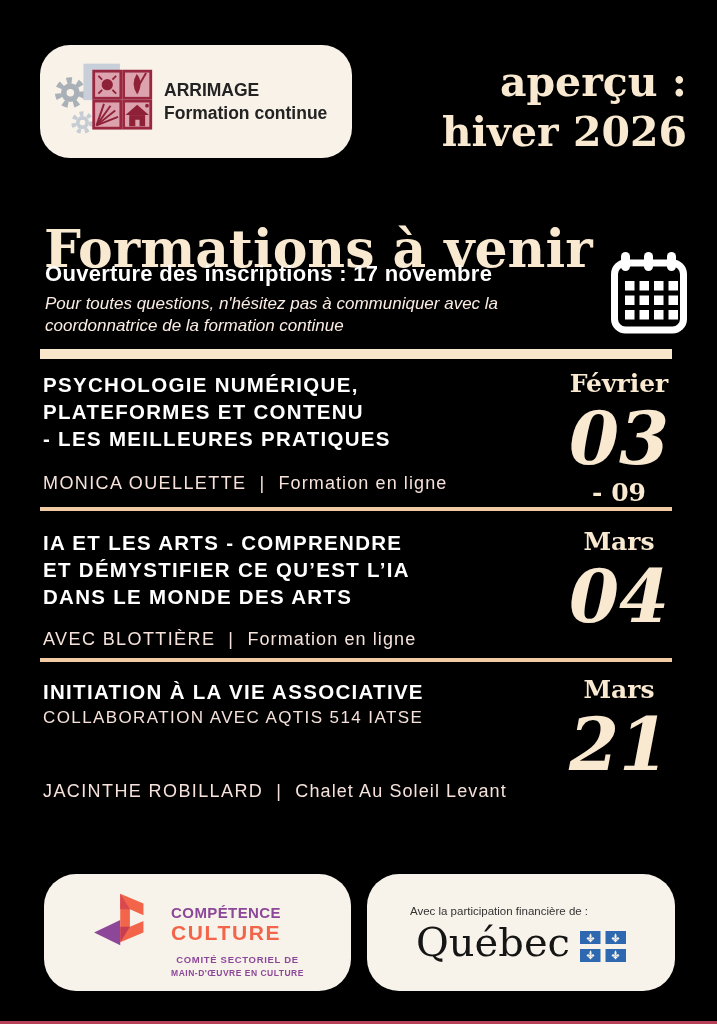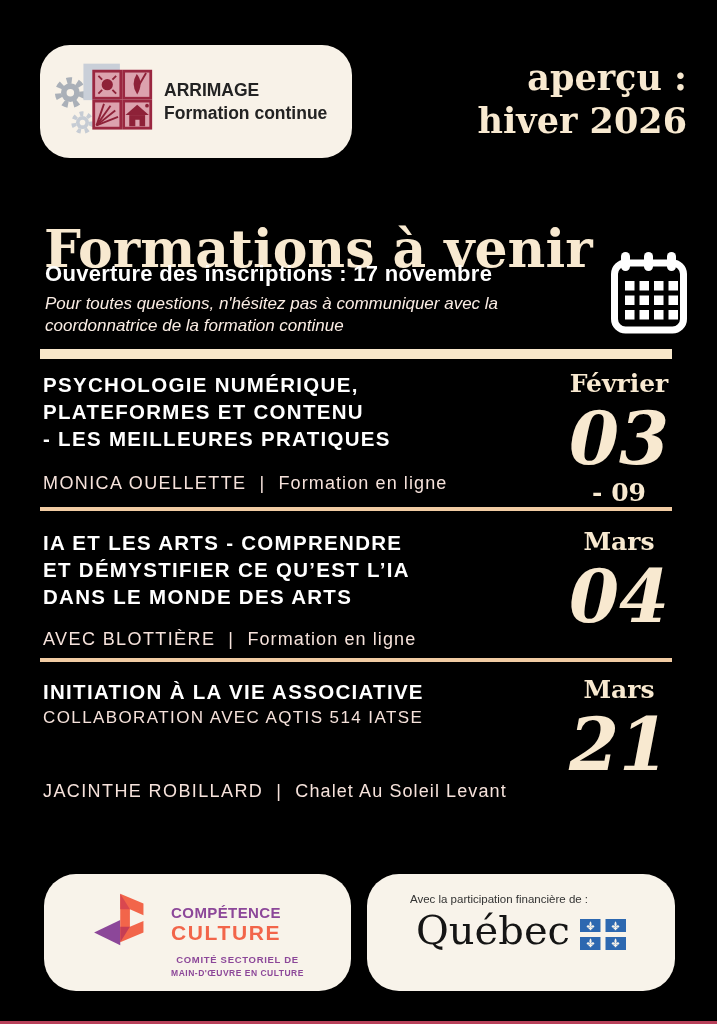--- a/index.html
+++ b/index.html
@@ -4,21 +4,21 @@
 <style>
   html,body{margin:0;padding:0;background:#C7495F;}
   .poster{position:relative;width:717px;height:1024px;background:#000000;overflow:hidden;
           font-family:"Liberation Sans",sans-serif;}
 
   
   .badge{position:absolute;left:40px;top:45px;width:312px;height:113px;background:#F8F2E8;
          border-radius:30px;display:flex;align-items:center;box-sizing:border-box;padding-left:14px;}
   .badge-text{margin-left:10px;color:#232323;font-weight:bold;font-size:17.5px;line-height:1.3;}
   .preview{position:absolute;right:30px;top:57px;text-align:right;color:#F8E9D0;
-           font-family:"DejaVu Serif",serif;font-weight:bold;font-size:35px;line-height:1.22;}
+           font-family:"DejaVu Serif",serif;font-weight:bold;font-size:41px;line-height:1.22;}
 
   
   .title{position:absolute;left:44px;top:188px;color:#F8E9D0;font-family:"DejaVu Serif",serif;
          font-weight:bold;font-size:52px;line-height:1;}
   .sub{position:absolute;left:45px;top:261px;color:#FFFFFF;font-weight:bold;font-size:22px;letter-spacing:.3px;}
   .note{position:absolute;left:45px;top:293px;color:#FBEDE4;font-style:italic;font-size:17px;
         line-height:1.32;font-family:Liberation Sans, sans-serif;}
   .calendar{position:absolute;left:611px;top:252px;}
 
   
@@ -44,21 +44,21 @@
   
   .card{position:absolute;top:874px;height:117px;background:#F8F3EA;border-radius:32px;box-sizing:border-box;}
   .card-left{left:44px;width:307px;display:flex;justify-content:center;padding-top:10px;}
   .card-right{left:367px;width:308px;text-align:center;}
   .cc-text{padding-top:20px;margin-left:8px;}
   .cc-l1{color:#8C4799;font-weight:bold;font-size:15px;letter-spacing:.4px;}
   .cc-l2{color:#F2654A;font-weight:bold;font-size:21px;letter-spacing:1.6px;line-height:1.1;}
   .cc-sub{margin-top:9px;text-align:center;color:#8C4799;font-weight:bold;line-height:1.5;}
   .cc-l3{font-size:9.5px;letter-spacing:.7px;}
   .cc-l4{font-size:8.5px;letter-spacing:.5px;}
-  .qc-caption{margin-top:19px;font-size:11.5px;color:#333333;padding-right:44px;}
+  .qc-caption{margin-top:31px;font-size:11.5px;color:#333333;padding-right:44px;}
   .qc-row{display:flex;justify-content:center;align-items:center;margin-top:2px;}
   .qc-word{font-family:"DejaVu Serif",serif;font-size:40px;color:#151515;}
   .qc-flag{margin-left:10px;margin-top:8px;}
   .bottom-edge{position:absolute;left:0;bottom:0;width:100%;height:3px;background:#B8415A;}
 </style>
 </head>
 <body>
 
 <div class="poster">
 

